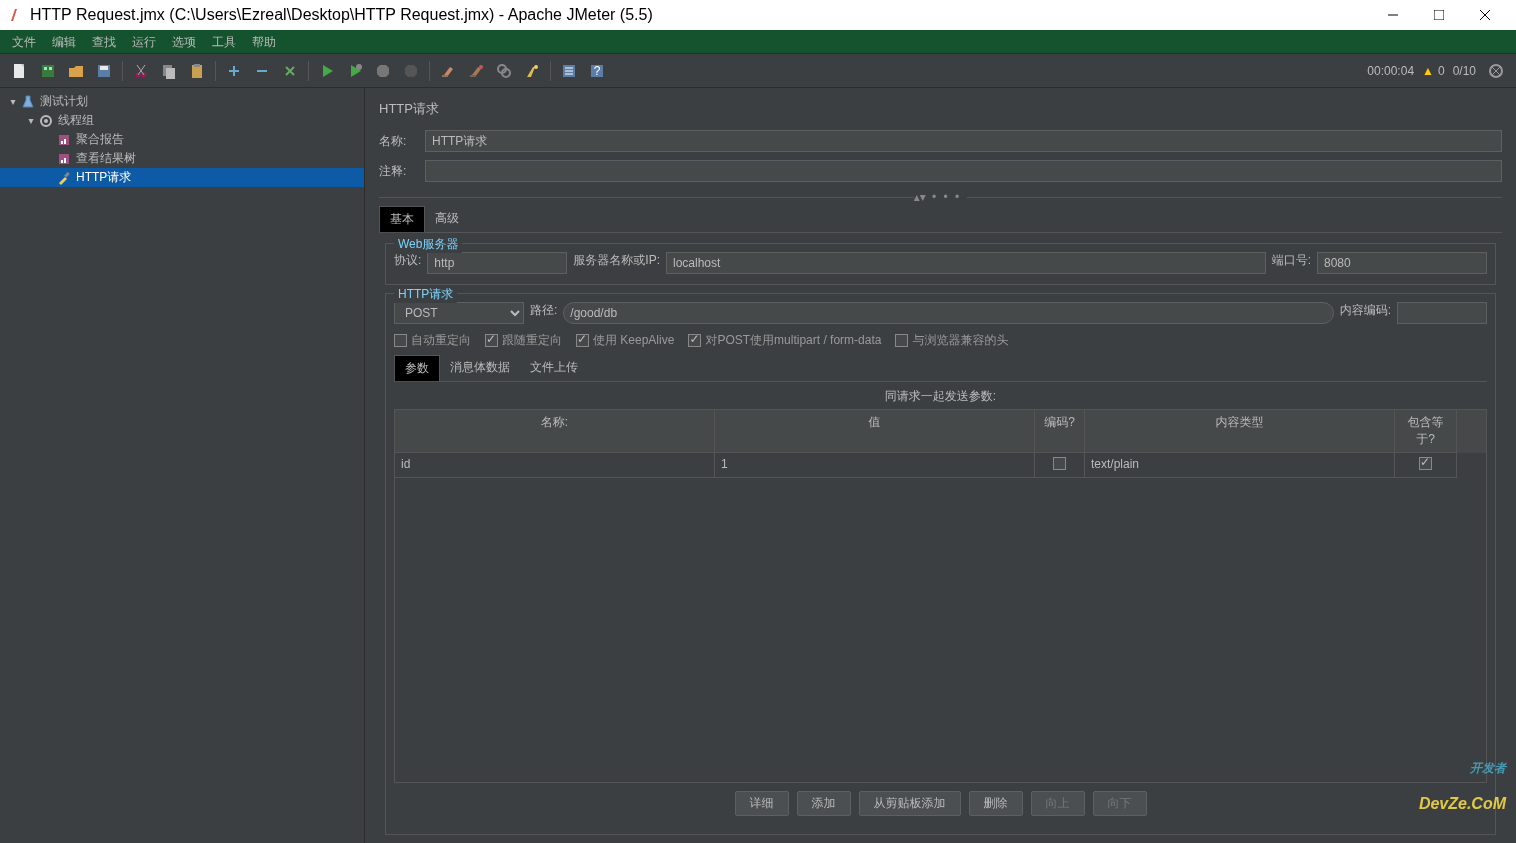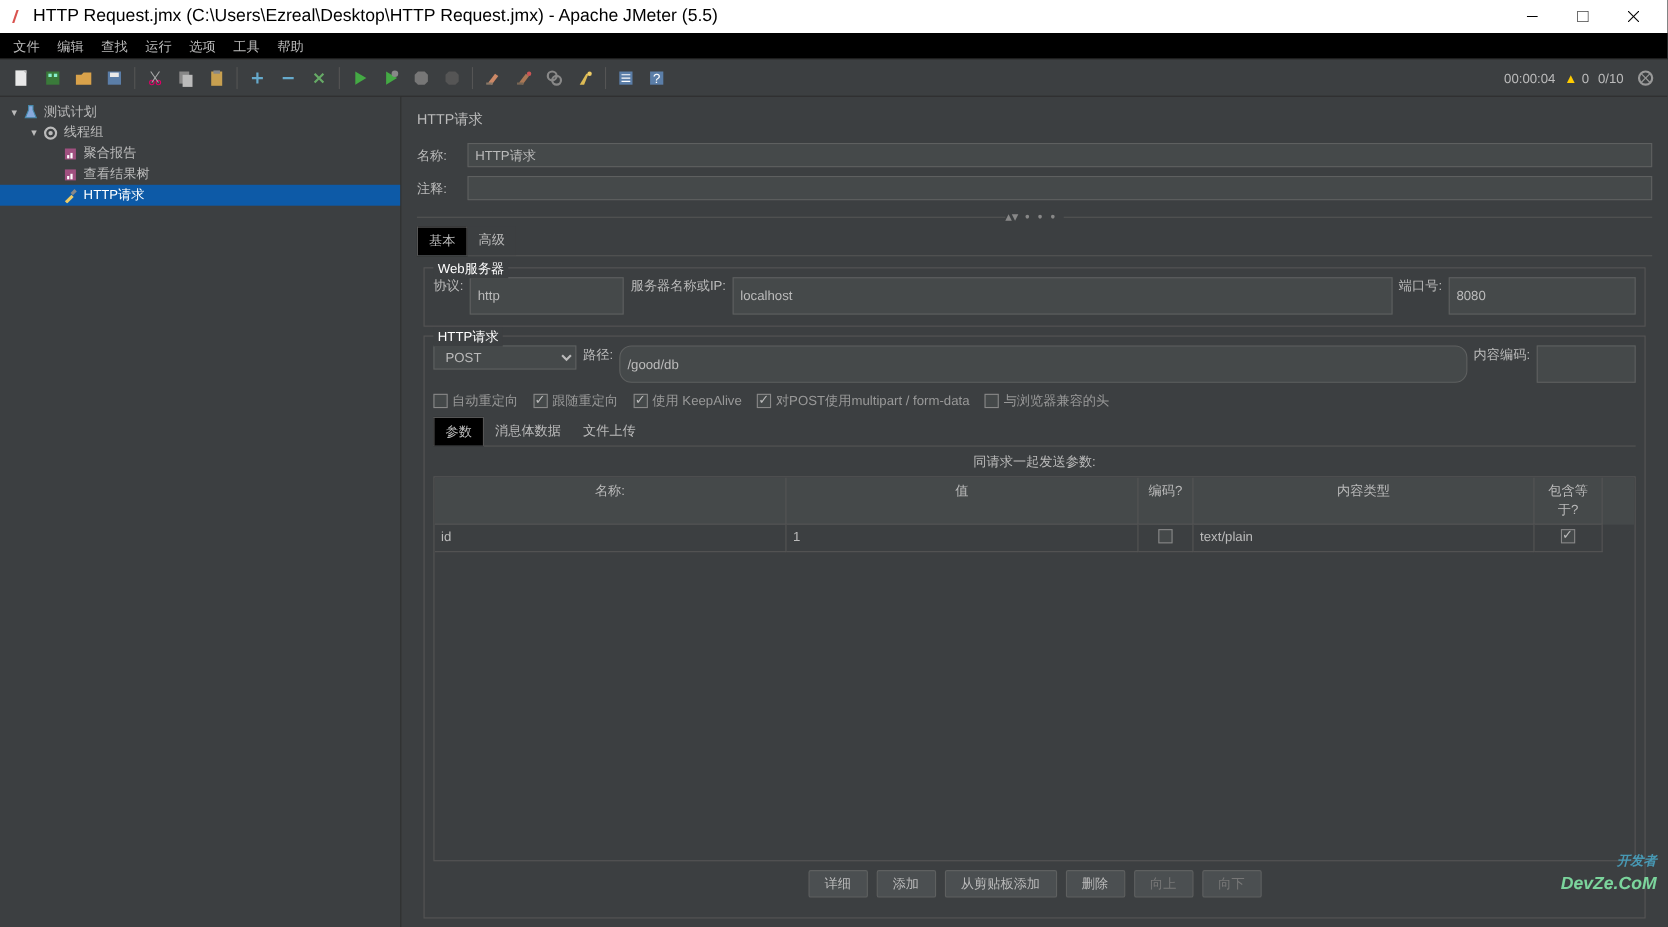--- a/index.html
+++ b/index.html
@@ -1,21 +1,21 @@
 <!DOCTYPE html>
 <html><head>
 <meta charset="utf-8">
 <style>
 * { margin:0; padding:0; box-sizing:border-box; font-family:"Microsoft YaHei",Arial,sans-serif; font-size:12px; }
 body { background:#3c3f41; color:#bbbbbb; width:1516px; height:843px; overflow:hidden; position:relative; }
 .titlebar { background:#ffffff; height:30px; display:flex; align-items:center; padding:0 8px; color:#000; }
 .titlebar .logo { width:16px; height:16px; margin-right:6px; }
 .titlebar .title { flex:1; font-size:16px; }
 .titlebar .winbtn { width:46px; height:30px; display:flex; align-items:center; justify-content:center; color:#000; }
-.menubar { background:#000000; height:24px; display:flex; align-items:center; padding:0 4px; border-bottom:1px solid #2b2b2b; }
+.menubar { background:#14532d; height:24px; display:flex; align-items:center; padding:0 4px; border-bottom:1px solid #2b2b2b; }
 .menubar .menuitem { padding:0 8px; line-height:24px; color:#bbbbbb; cursor:pointer; }
 .toolbar { background:#3c3f41; height:34px; display:flex; align-items:center; padding:0 6px; border-bottom:1px solid #2b2b2b; }
 .toolbar .tbtn { width:24px; height:24px; margin:0 2px; display:flex; align-items:center; justify-content:center; border-radius:2px; cursor:pointer; }
 .toolbar .sep { width:1px; height:20px; background:#555; margin:0 4px; }
 .toolbar .spacer { flex:1; }
 .toolbar .timer { color:#bbb; margin-right:8px; }
 .toolbar .warn { color:#ffcc00; margin-right:4px; }
 .toolbar .counts { color:#bbb; margin-right:6px; }
 .content { display:flex; height:calc(100% - 88px); }
 .tree { width:365px; background:#3c3f41; border-right:1px solid #2b2b2b; padding-top:4px; overflow:auto; }
@@ -30,43 +30,43 @@
 .form-row label { width:46px; color:#bbb; }
 .form-row input[type=text] { flex:1; background:#45494a; border:1px solid #5e6060; color:#bbb; height:22px; padding:0 6px; outline:none; }
 .divider { height:14px; display:flex; align-items:center; justify-content:center; color:#888; position:relative; margin-bottom:2px; }
 .divider::before,.divider::after{content:"";flex:1;border-top:1px solid #555;}
 .divider .dots{margin:0 6px;letter-spacing:2px;}
 .tabs { display:flex; border-bottom:1px solid #555; }
 .tab { padding:4px 10px; background:#3c3f41; color:#bbb; cursor:pointer; }
 .tab.active { background:#000000; border:1px solid #555; border-bottom:1px solid #4b4f51; margin-bottom:-1px; }
 .panel { padding:10px 6px 0 6px; flex:1; display:flex; flex-direction:column; overflow:hidden;}
 .fieldset { border:1px solid #555; padding:8px 8px 10px 8px; margin-bottom:8px; position:relative; }
-.fieldset .legend { position:absolute; top:-8px; left:8px; background:#3c3f41; padding:0 4px; color:#ffffff; }
+.fieldset .legend { position:absolute; top:-8px; left:8px; background:#3c3f41; padding:0 4px; color:#7dd3fc; }
 .frow { display:flex; align-items:flex-start; gap:6px; }
 .frow label { color:#bbb; white-space:nowrap; }
-.frow input[type=text] { background:#45494a; border:1px solid #5e6060; color:#bbb; height:22px; padding:16px 6px; outline:none; }
+.frow input[type=text] { background:#45494a; border:1px solid #5e6060; color:#bbb; height:22px; padding:4px 6px; outline:none; }
 .frow select { background:#45494a; border:1px solid #5e6060; color:#bbb; height:22px; padding:0 6px; width:130px; }
 .cbrow { display:flex; align-items:center; gap:14px; margin-top:8px; }
 .cb { display:flex; align-items:center; gap:4px; color:#999; font-size:11px;}
 .subtabs { display:flex; gap:0; margin-top:6px; border-bottom:1px solid #555;}
 .subtab { padding:4px 10px; color:#bbb; cursor:pointer; }
 .subtab.active { background:#000000; border:1px solid #555; border-bottom:1px solid #4b4f51; margin-bottom:-1px;}
 .params-caption { text-align:center; color:#bbb; padding:6px 0 4px 0; }
 .params-table { flex:1; border:1px solid #555; display:flex; flex-direction:column; overflow:hidden;min-height:280px;}
 .ptr-head { display:flex; background:#45494a; }
 .ptr-head .cell { border-right:1px solid #555; border-bottom:1px solid #555; padding:4px 6px; text-align:center; color:#bbb; }
 .ptr-body { flex:1; overflow:auto; }
 .ptr-row { display:flex; }
 .ptr-row .cell { border-right:1px solid #555; border-bottom:1px solid #555; padding:4px 6px; color:#bbb; min-height:20px;}
 .col-name{width:320px;} .col-val{width:320px;} .col-enc{width:50px;text-align:center;} .col-type{width:310px;} .col-inc{width:62px;text-align:center;}
 .btnrow { display:flex; justify-content:center; gap:8px; padding:8px 0; }
 .btn { background:#4b4f51; border:1px solid #5e6060; color:#bbb; padding:3px 14px; cursor:pointer; border-radius:2px;}
 .btn.disabled { color:#777; cursor:default;}
 .watermark { position:absolute; right:10px; bottom:28px; color:#4aa8c8; font-size:22px; font-style:italic; font-weight:bold; opacity:.85; pointer-events:none; line-height:22px; text-align:right;}
-.watermark .sub{font-size:16px;color:#86efac;display:block;}
+.watermark .sub{font-size:16px;color:#fde047;display:block;margin-top:14px;}
 .chk{display:inline-block;width:13px;height:13px;border:1px solid #888;background:#45494a;position:relative;}
 .chk.on::after{content:"✓";position:absolute;top:-3px;left:0;color:#bbb;font-size:12px;}
 svg{display:block;}
 </style>
 </head>
 <body>
 
 <div class="titlebar">
   <span class="logo">
     <svg width="16" height="16" viewBox="0 0 16 16">

